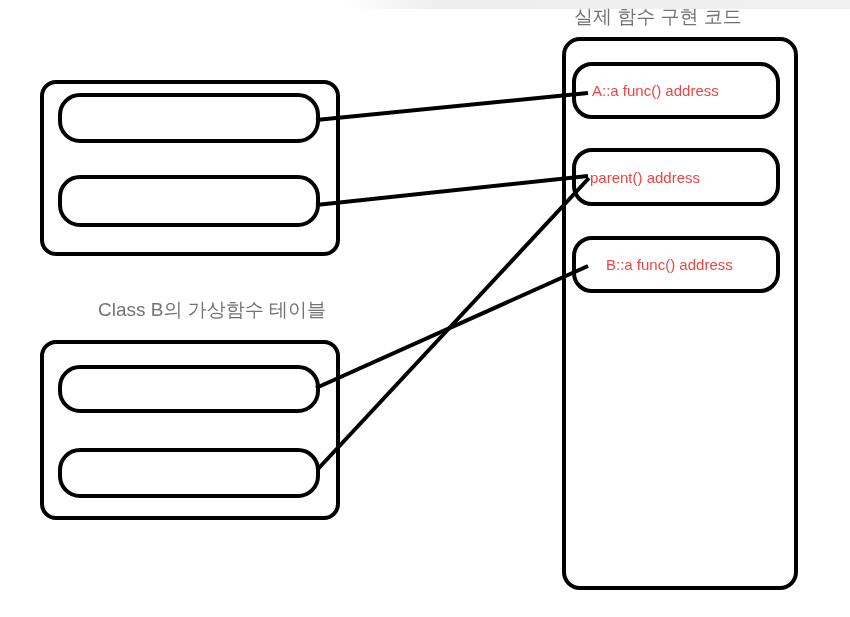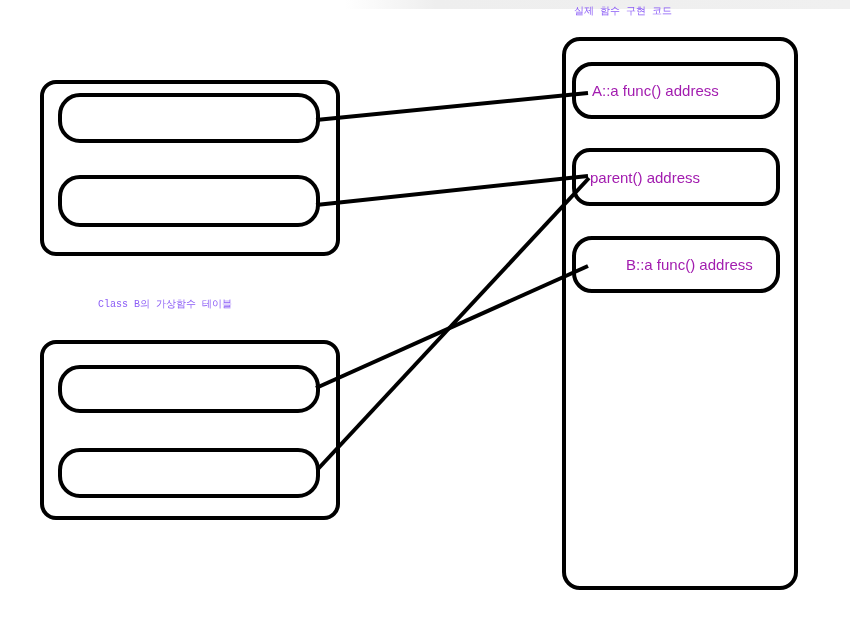--- a/index.html
+++ b/index.html
@@ -24,25 +24,25 @@
     position: absolute;
     left: 345px;
     top: 0;
     width: 505px;
     height: 9px;
     background: linear-gradient(to right, rgba(245,245,245,0) 0%, rgba(238,238,238,1) 18%, rgba(240,240,240,1) 100%);
     pointer-events: none;
   }
   .caption {
     position: absolute;
-    color: #8b5cf6;
-    font-size: 10px;
+    color: #737373;
+    font-size: 19px;
     line-height: 1;
     white-space: nowrap;
-    font-family: Liberation Mono, monospace;
+    font-family: Liberation Sans, sans-serif;
   }
   #cap-a   { left: 84px;  top: 44px; }
   #cap-b   { left: 78px;  top: 300px; margin-left: 20px; }
   #cap-code{ left: 574px; top: 7px; }
 
   .vtable {
     position: absolute;
     border: 4px solid #000000;
     border-radius: 16px;
     background: #ffffff;
@@ -77,33 +77,33 @@
   .code-box {
     position: absolute;
     border: 4px solid #000000;
     border-radius: 20px;
     background: #ffffff;
     box-sizing: border-box;
     display: flex;
     align-items: center;
   }
   #code-box-1 { left: 572px; top: 62px;  width: 208px; height: 57px; }
-  #code-box-2 { left: 572px; top: 148px; width: 208px; height: 58px; border-radius: 18px; }
+  #code-box-2 { left: 572px; top: 148px; width: 208px; height: 58px; }
   #code-box-3 { left: 572px; top: 236px; width: 208px; height: 57px; }
 
   .code-label {
-    color: #a21caf;
+    color: #ef4444;
     font-size: 15px;
     line-height: 1;
     white-space: nowrap;
     font-family: "Liberation Sans", sans-serif;
   }
   #code-box-1 .code-label { padding-left: 16px; }
   #code-box-2 .code-label { padding-left: 14px; }
-  #code-box-3 .code-label { padding-left: 50px; }
+  #code-box-3 .code-label { padding-left: 30px; }
 
   #connectors {
     position: absolute;
     left: 0;
     top: 0;
     width: 850px;
     height: 617px;
     pointer-events: none;
   }
 </style>

